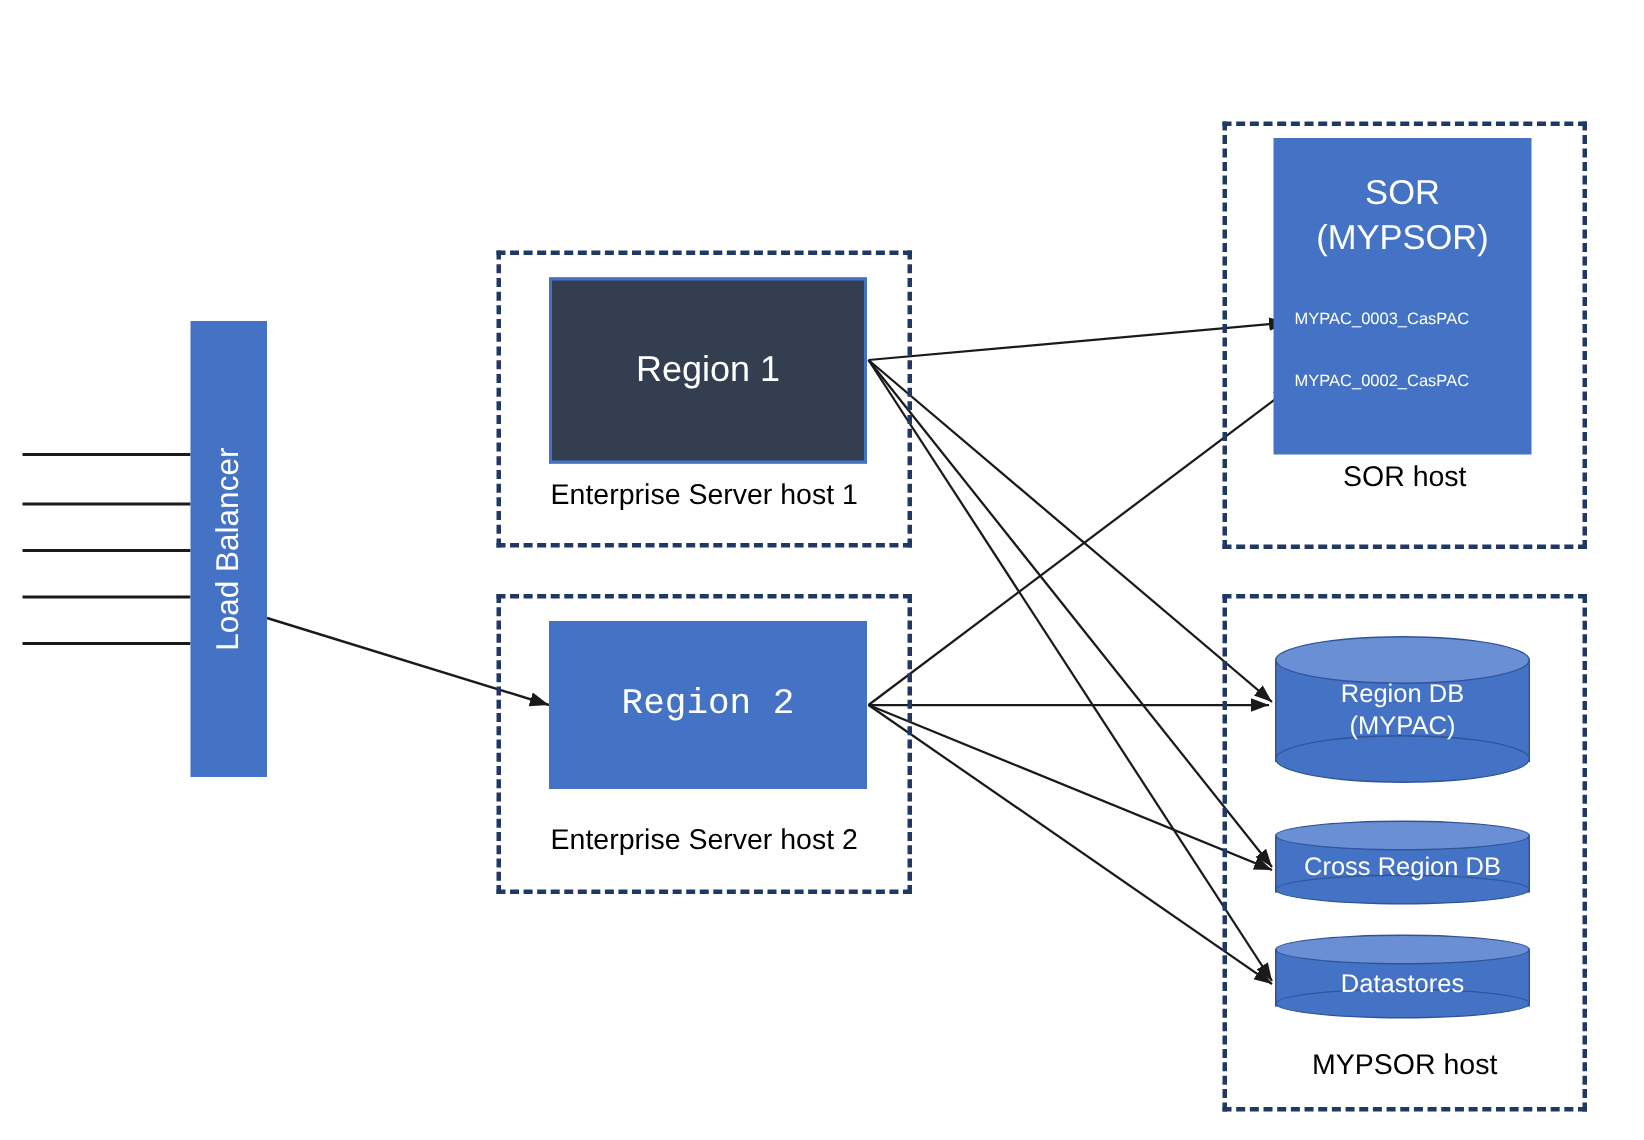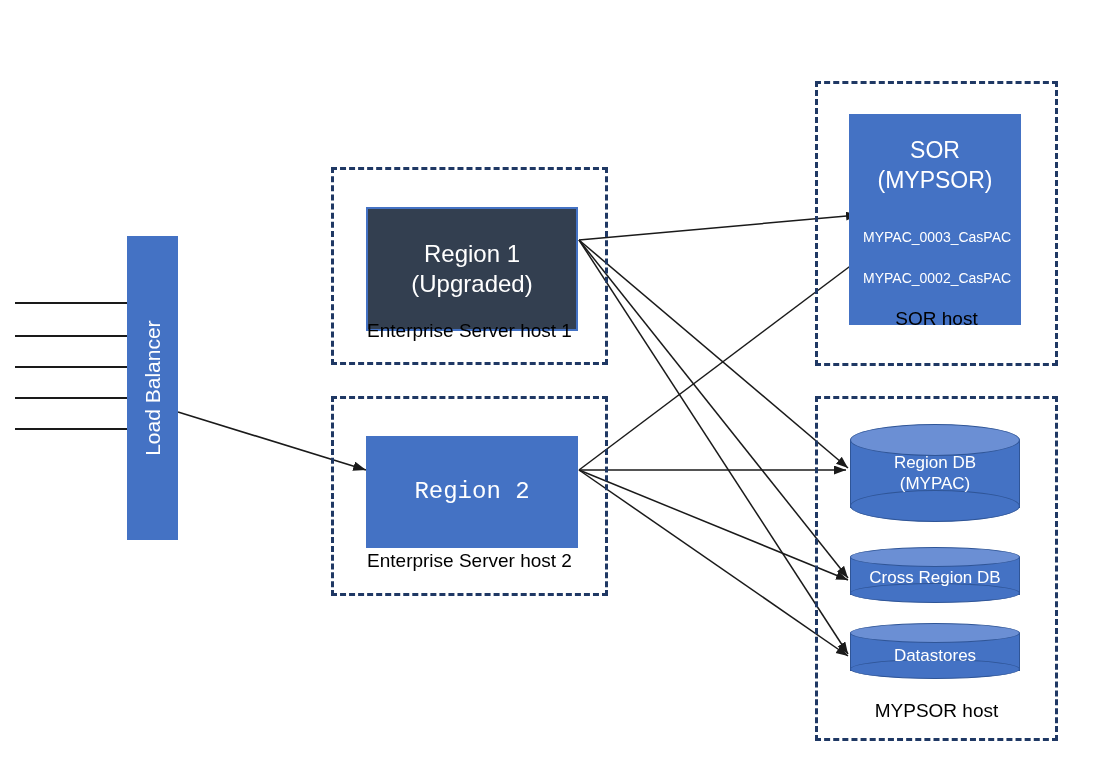--- a/index.html
+++ b/index.html
@@ -40,21 +40,20 @@
   }
   .node-box {
     position: absolute;
     box-sizing: border-box;
     display: flex;
     align-items: center;
     justify-content: center;
     text-align: center;
     color: #ffffff;
     line-height: 1.25;
-    margin-top: 22px;
   }
   .node-region1 {
     background: #333F50;
     border: 2px solid #4472C4;
     font-size: 24px;
   }
   .node-region2 {
     background: #4472C4;
     font-size: 24px;
     font-family: Liberation Mono, monospace;
@@ -77,21 +76,21 @@
     right: 0;
     top: 22px;
     text-align: center;
     font-size: 23px;
     color: #ffffff;
     line-height: 1.3;
   }
   .sor-entry {
     position: absolute;
     left: 14px;
-    font-size: 14px;
+    font-size: 11px;
     color: #ffffff;
     white-space: nowrap;
   }
   .cyl {
     position: absolute;
   }
   .cyl-body {
     position: absolute;
     left: 0;
     right: 0;
@@ -169,21 +168,20 @@
   </svg>
 
   <div class="node-box node-lb" style="left:127px; top:214px; width:51px; height:304px;">
     <span class="lb-text">Load Balancer</span>
   </div>
 
   <div class="host-box" style="left:331px; top:167px; width:277px; height:198px;"></div>
   <div class="node-box node-region1" style="left:366px; top:185px; width:212px; height:124px;">
     <div>
       <div>Region 1</div>
-      <div>(Upgraded)</div>
     </div>
   </div>
   <div class="host-label" style="left:331px; top:320px; width:277px;">Enterprise Server host 1</div>
 
   <div class="host-box" style="left:331px; top:396px; width:277px; height:200px;"></div>
   <div class="node-box node-region2" style="left:366px; top:414px; width:212px; height:112px;">
     <div>
       <div>Region 2</div>
     </div>
   </div>

